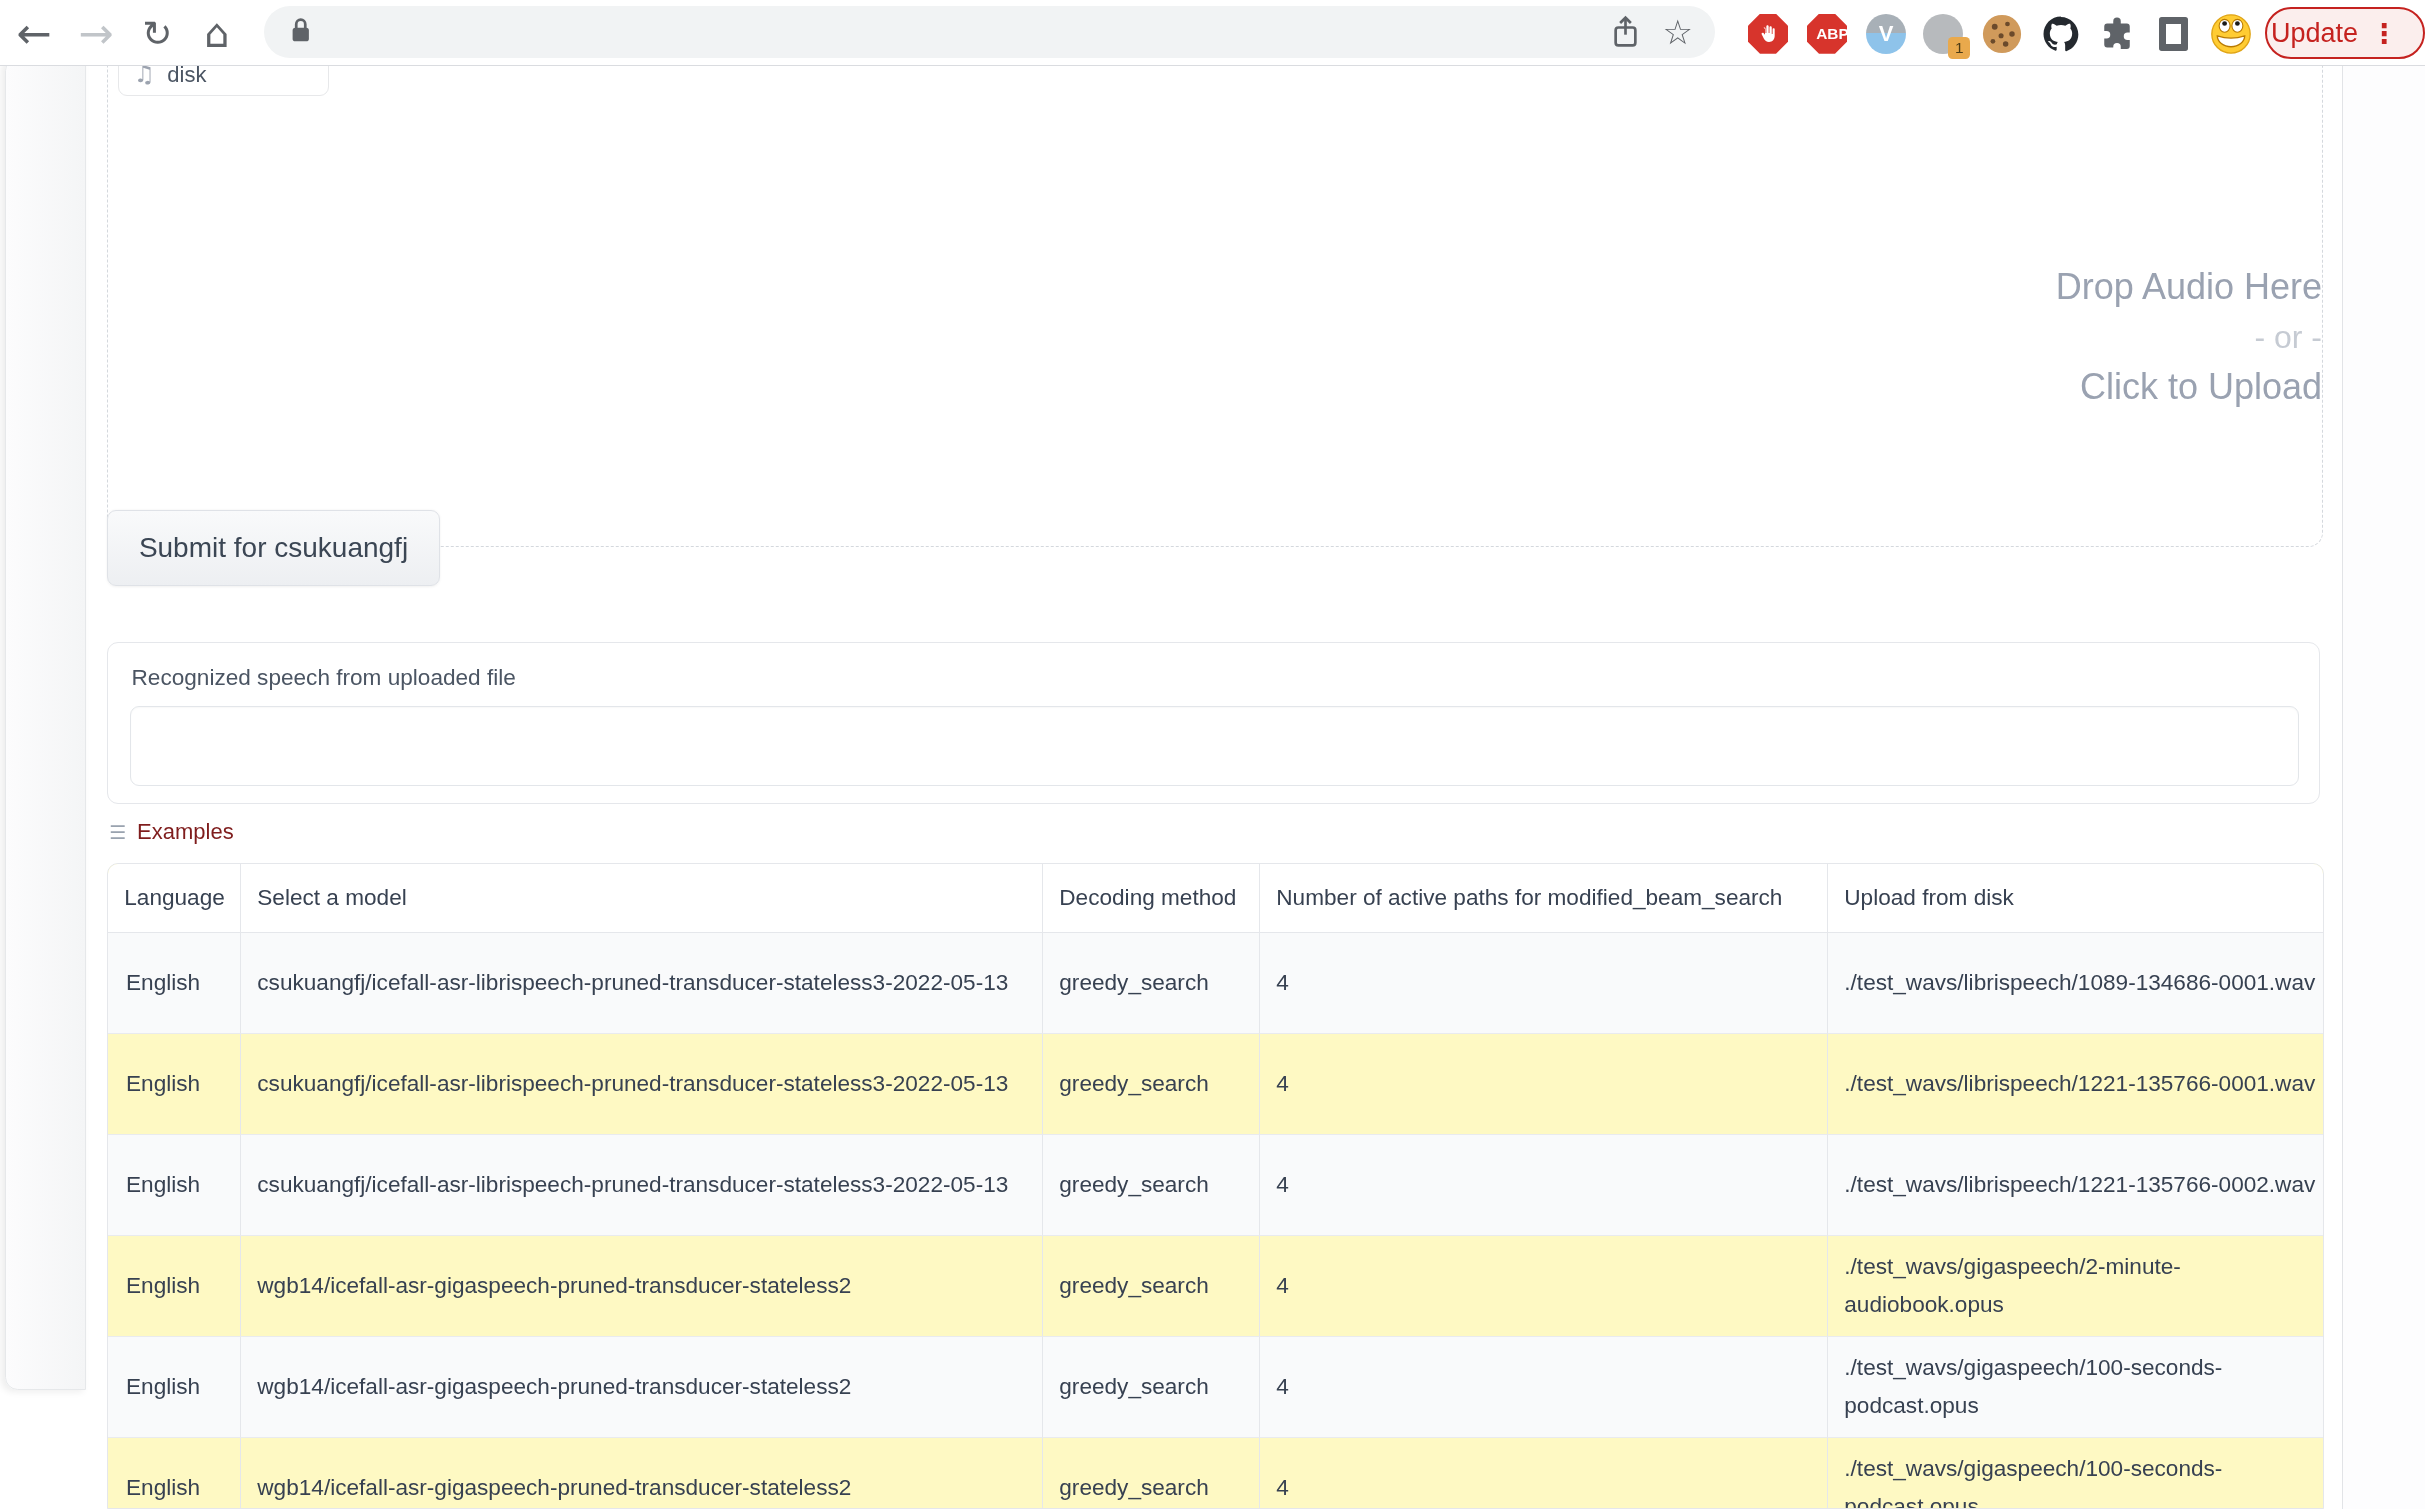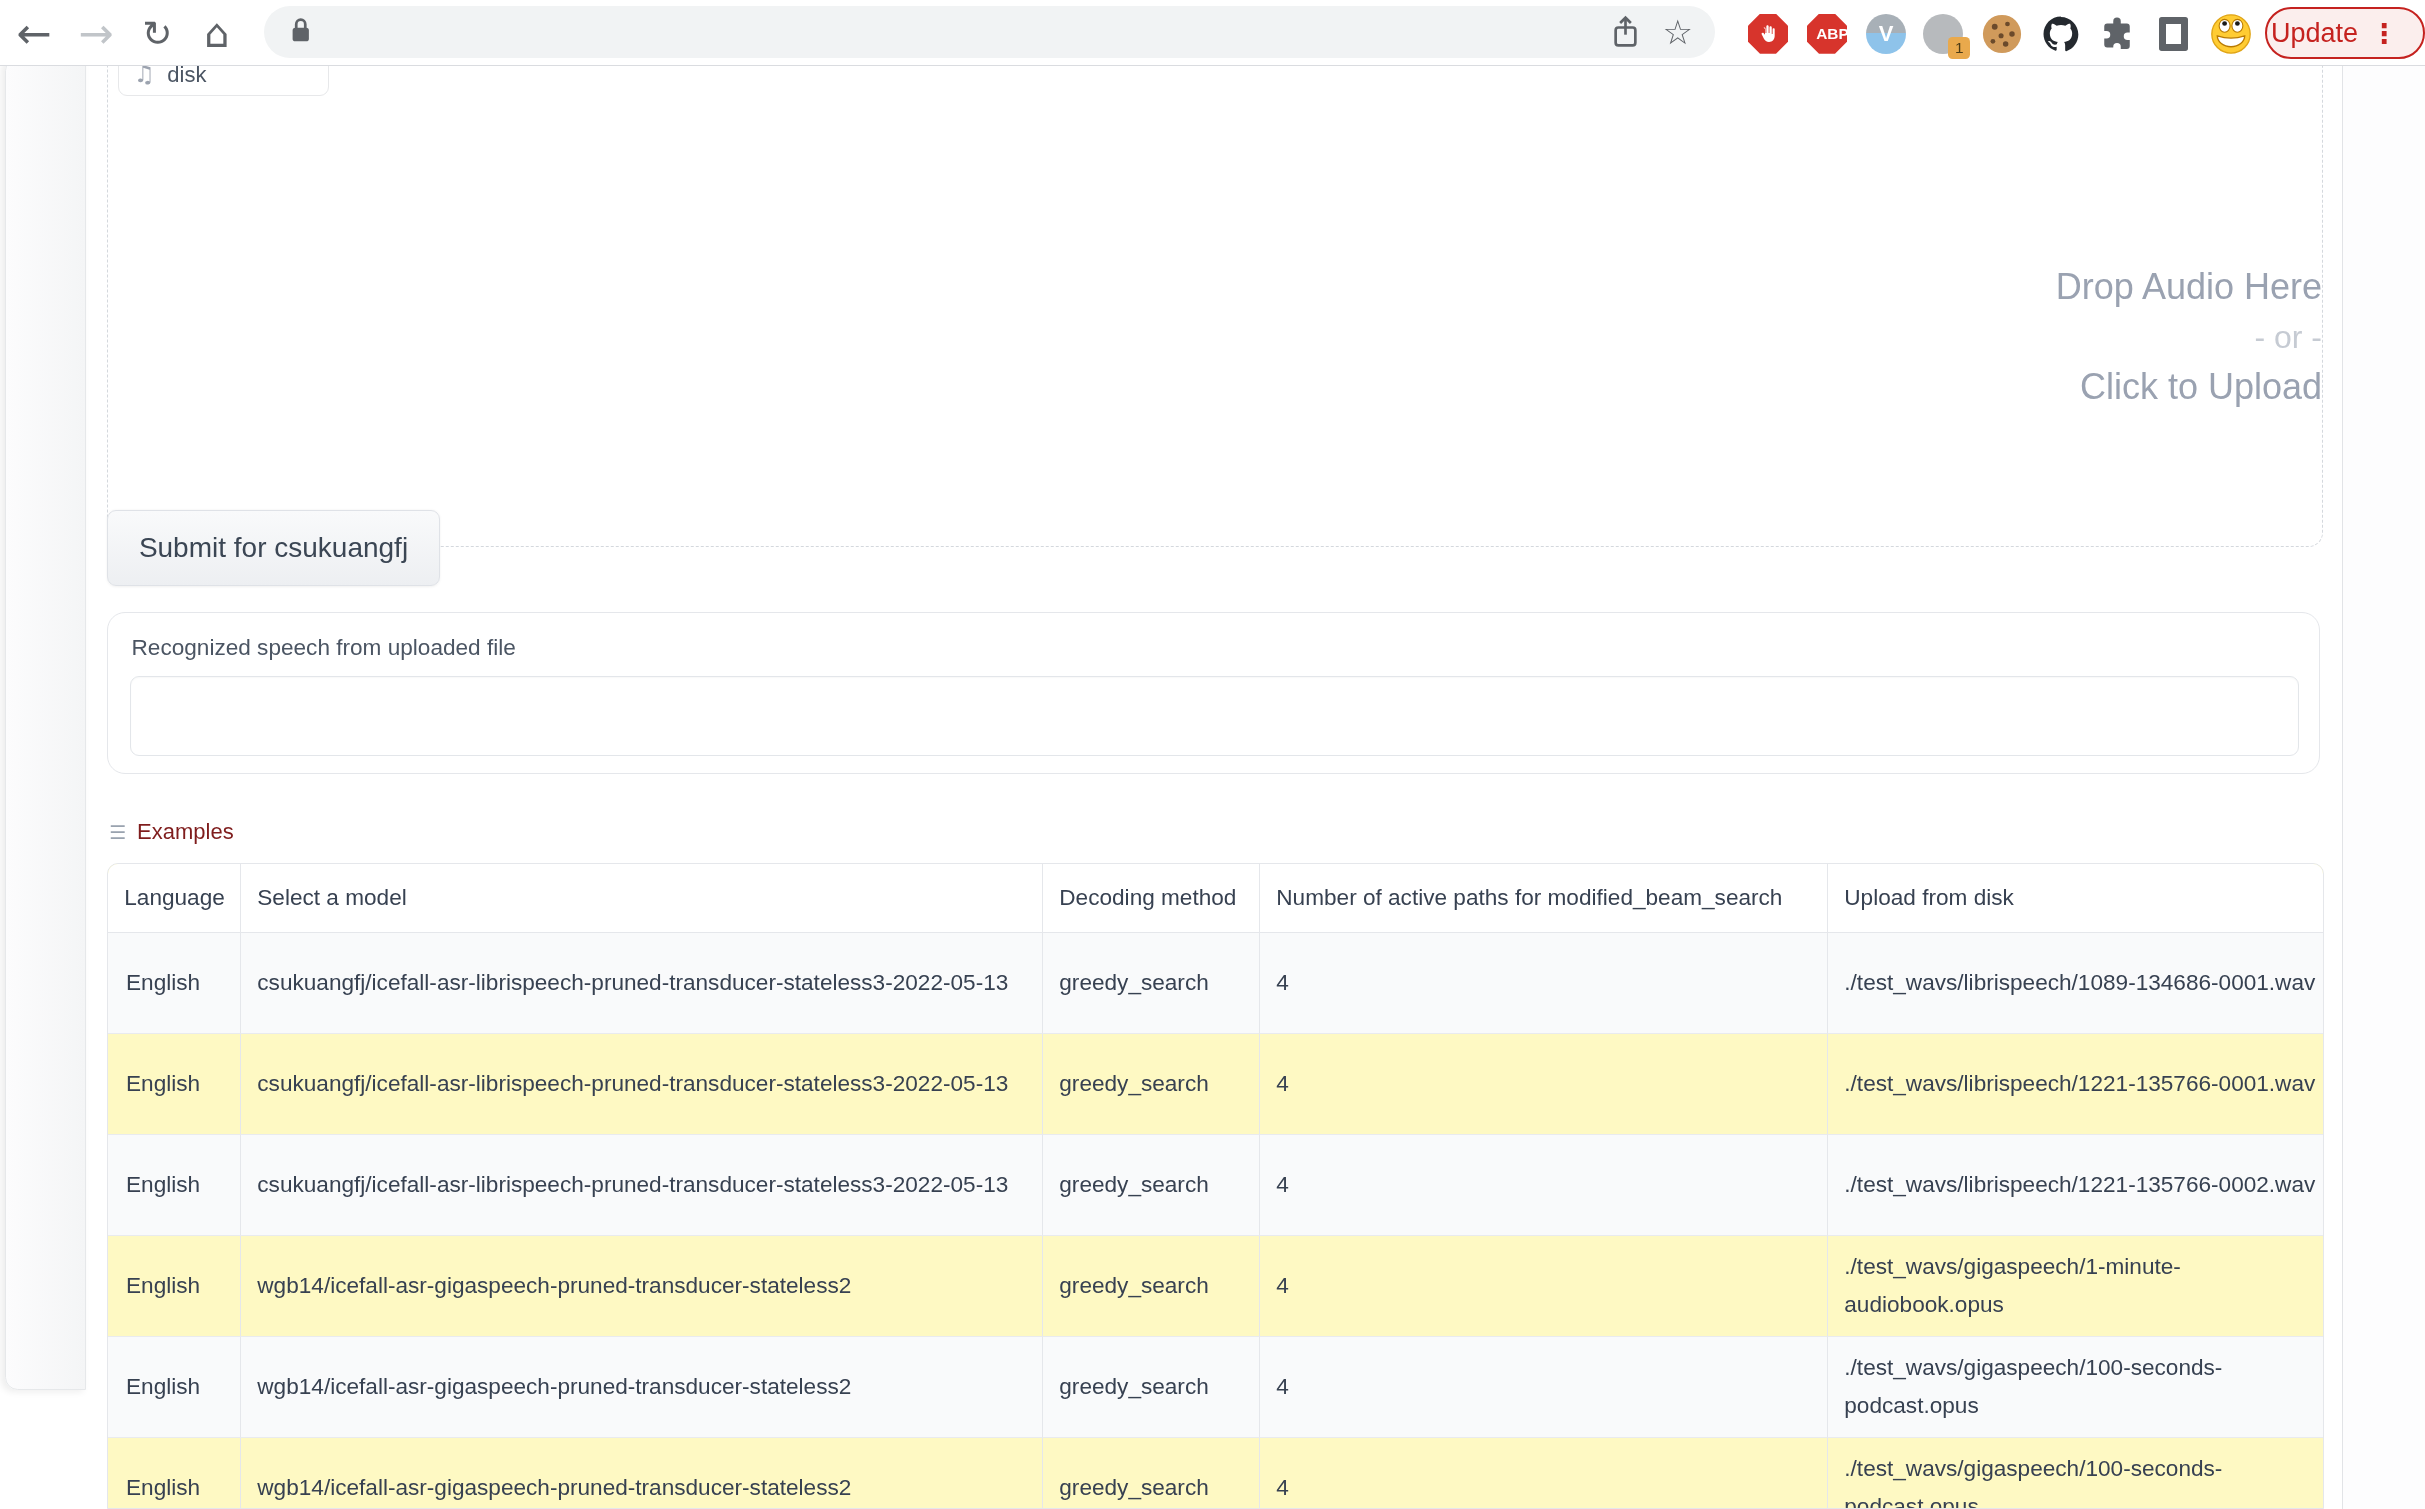--- a/index.html
+++ b/index.html
@@ -69,22 +69,22 @@
                 padding:0 0 8.1px 14.5px; cursor:pointer; }
   .upload-tab .note { color:#9ca3af; font-size:23.5px; line-height:23.5px;
                       font-family:"DejaVu Sans",sans-serif; }
   .upload-tab .tab-label { color:#4b5563; font-size:22px; line-height:25px; margin-left:12.7px; }
 
   .submit-btn { position:absolute; left:107px; top:444px; width:333px; height:76px; border-radius:9px;
                 border:0.9px solid #dfe2e7; background:linear-gradient(#f9fafb,#edeff2);
                 box-shadow:0 0.9px 2.7px rgba(0,0,0,0.06); font-size:28px; color:#3b4654;
                 font-family:"Liberation Sans","DejaVu Sans",sans-serif; cursor:pointer; }
 
-  .output-panel { position:absolute; left:107px; top:546px; width:2213px; height:162px;
-                  border:0.9px solid #e5e7eb; border-radius:18px; background:#fff; }
+  .output-panel { position:absolute; left:107px; top:576px; width:2213px; height:162px;
+                  border:0.9px solid #e5e7eb; border-radius:11px; background:#fff; }
   .output-label { position:absolute; left:23.5px; top:22px; font-size:22.6px; color:#4b5563; }
   .output-input { position:absolute; left:22px; top:63px; width:2169px; height:80px;
                   border:0.9px solid #e3e6ea; border-radius:9px; background:#fff;
                   box-shadow:inset 0 0.9px 1.8px rgba(0,0,0,0.03); font-size:22.6px; color:#374151;
                   padding:0 16.3px; outline:none; }
 
   .examples-row { position:absolute; left:109px; top:753px; display:flex; align-items:center; gap:11px; }
   .examples-icon { color:#9aa3af; font-size:19px; font-family:"DejaVu Sans",sans-serif; }
   .examples-label { color:#7f1d1d; font-size:22px; }
 
@@ -270,21 +270,21 @@
               <td>csukuangfj/icefall-asr-librispeech-pruned-transducer-stateless3-2022-05-13</td>
               <td>greedy_search</td>
               <td>4</td>
               <td>./test_wavs/librispeech/1221-135766-0002.wav</td>
             </tr>
             <tr>
               <td>English</td>
               <td>wgb14/icefall-asr-gigaspeech-pruned-transducer-stateless2</td>
               <td>greedy_search</td>
               <td>4</td>
-              <td>./test_wavs/gigaspeech/1-minute-audiobook.opus</td>
+              <td>./test_wavs/gigaspeech/2-minute-audiobook.opus</td>
             </tr>
             <tr class="stripe">
               <td>English</td>
               <td>wgb14/icefall-asr-gigaspeech-pruned-transducer-stateless2</td>
               <td>greedy_search</td>
               <td>4</td>
               <td>./test_wavs/gigaspeech/100-seconds-podcast.opus</td>
             </tr>
             <tr>
               <td>English</td>

